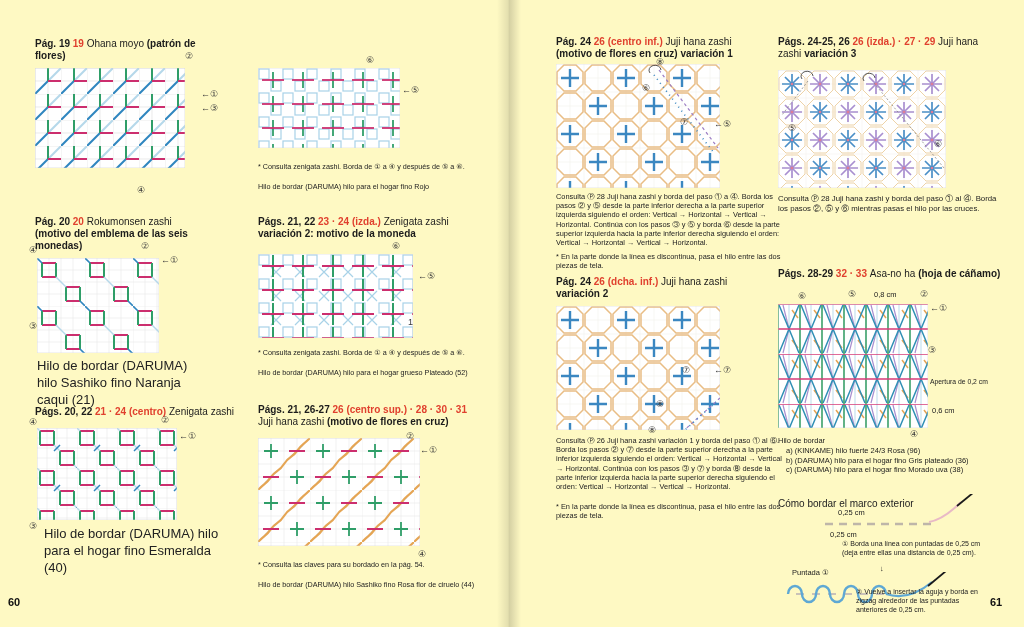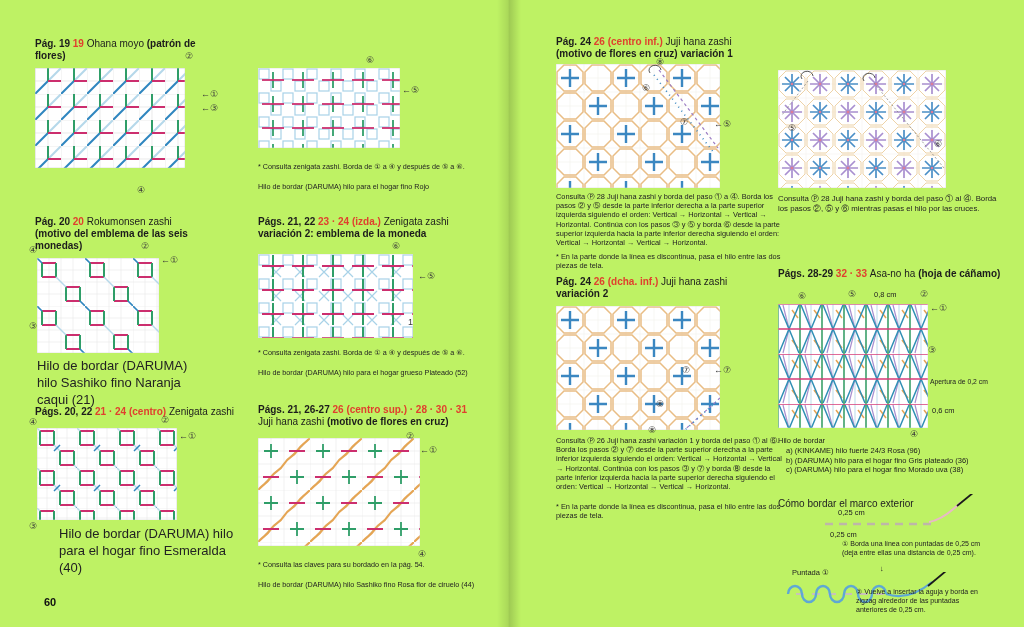--- a/index.html
+++ b/index.html
@@ -1,32 +1,32 @@
 <!DOCTYPE html>
 <html><head>
 <meta charset="utf-8">
 <style>
   html,body{margin:0;padding:0;background:#e9e9e9;}
-  #spread{position:relative;width:1024px;height:627px;background:#bef264;overflow:hidden;
+  #spread{position:relative;width:1024px;height:627px;background:#fef9c3;overflow:hidden;
           font-family:"Liberation Sans",sans-serif;color:#1c1c1c;}
   .gutter{position:absolute;left:497px;top:0;width:24px;height:627px;
           background:linear-gradient(to right,rgba(0,0,0,0) 0%,rgba(0,0,0,.10) 45%,rgba(0,0,0,.16) 52%,rgba(0,0,0,0) 100%);}
   .sec{position:absolute;}
   .hdr{font-size:10px;line-height:1.22;font-weight:bold;}
   .hdr .nm{font-weight:normal;}
   .red{color:#e0402e;}
   .diag{position:absolute;}
   .cap{position:absolute;font-size:13px;line-height:1.3;color:#222;}
   .cap1{position:absolute;font-size:7.2px;line-height:1.3;color:#222;white-space:nowrap;}
   .note{position:absolute;font-size:7.2px;line-height:1.25;color:#222;white-space:nowrap;}
   .body{position:absolute;font-size:7.4px;line-height:1.24;color:#222;}
   .lbl{position:absolute;font-size:7.5px;color:#222;white-space:nowrap;}
   .sm{font-size:7px;line-height:1.25;}
   .co{position:absolute;font-size:9px;line-height:1;color:#3a3a3a;white-space:nowrap;}
-  .pageno{position:absolute;font-size:11px;font-weight:bold;color:#111;margin-left:36px;}
+  .pageno{position:absolute;font-size:11px;font-weight:bold;color:#111;}
   .captionblock div{padding-left:8px;}
   .captionblock div.first{padding-left:0;}
 </style>
 </head>
 <body>
 
 <svg width="0" height="0" style="position:absolute" aria-hidden="true">
 <defs>
 <pattern id="p1" width="26" height="26" patternUnits="userSpaceOnUse">
   <rect width="26" height="26" fill="#fff"></rect>
@@ -145,21 +145,21 @@
 
   <div class="sec" style="left:35px;top:406px;width:215px;height:180px">
     <div class="hdr" style="width:215px">
       <span>Págs. 20, 22</span>
       <span class="red">21 · 24 (centro)</span>
       <span class="nm">Zenigata zashi</span>
     </div>
     <svg class="diag" style="left:2px;top:22px" width="140" height="92">
       <rect width="140" height="92" fill="url(#p3)" stroke="#d6d6d6" stroke-width=".6"></rect>
     </svg>
-    <div class="cap" style="left:24px;top:120px;width:175px">Hilo de bordar (DARUMA) hilo para el hogar fino Esmeralda (40)</div>
+    <div class="cap" style="left:9px;top:120px;width:175px">Hilo de bordar (DARUMA) hilo para el hogar fino Esmeralda (40)</div>
   <span class="co" style="left: -6px; top: 12px;">④</span>
       <span class="co" style="left: 126px; top: 10px;">②</span>
       <span class="co" style="left: 144px; top: 26px;">←①</span>
       <span class="co" style="left: -6px; top: 116px;">③</span>
     </div>
 
   <div class="sec" style="left:258px;top:36px;width:232px;height:160px">
     <svg class="diag" style="left:0;top:32px" width="142" height="80">
       <rect width="142" height="80" fill="url(#p4a)"></rect>
       <rect width="142" height="80" fill="url(#p4b)" stroke="#d6d6d6" stroke-width=".6"></rect>
@@ -168,21 +168,21 @@
     <div class="cap1" style="left:0;top:146px">Hilo de bordar (DARUMA) hilo para el hogar fino Rojo</div>
   <span class="co" style="left: 108px; top: 20px;">⑥</span>
       <span class="co" style="left: 144px; top: 50px;">←⑤</span>
     </div>
 
   <div class="sec" style="left:258px;top:216px;width:232px;height:166px">
     <div class="hdr" style="width:210px">
       <span>Págs. 21, 22</span>
       <span class="red">23 · 24 (izda.)</span>
       <span class="nm">Zenigata zashi</span>
-      <span>variación 2: emblema de la moneda</span>
+      <span>variación 2: motivo de la moneda</span>
     </div>
     <svg class="diag" style="left:0;top:38px" width="155" height="84">
       <rect width="155" height="84" fill="url(#p5a)"></rect>
       <rect width="155" height="84" fill="url(#p5b)" stroke="#d6d6d6" stroke-width=".6"></rect>
     </svg>
     <div class="note" style="left:0;top:132px">* Consulta zenigata zashi. Borda de ① a ④ y después de ⑤ a ⑥.</div>
     <div class="cap1" style="left:0;top:152px">Hilo de bordar (DARUMA) hilo para el hogar grueso Plateado (52)</div>
   <span class="co" style="left: 134px; top: 26px;">⑥</span>
       <span class="co" style="left: 160px; top: 56px;">←⑤</span>
       <span class="co" style="left: 150px; top: 102px;">1</span>
@@ -241,20 +241,26 @@
     </svg>
     <div class="body" style="left:0;top:160px;width:228px">Consulta Ⓟ 26 Juji hana zashi variación 1 y borda del paso ① al ⑥. Borda los pasos ② y ⑦ desde la parte superior derecha a la parte inferior izquierda siguiendo el orden: Vertical → Horizontal → Vertical → Horizontal. Continúa con los pasos ③ y ⑦ y borda ⑧ desde la parte inferior izquierda hacia la parte superior derecha siguiendo el orden: Vertical → Horizontal → Vertical → Horizontal.</div>
     <div class="body" style="left:0;top:226px;width:228px">* En la parte donde la línea es discontinua, pasa el hilo entre las dos piezas de tela.</div>
   <span class="co" style="left: 126px; top: 90px;">⑦</span>
       <span class="co" style="left: 158px; top: 90px;">←⑦</span>
       <span class="co" style="left: 100px; top: 124px;">⑧</span>
       <span class="co" style="left: 92px; top: 150px;">⑧</span>
     </div>
 
   <div class="sec" style="left:778px;top:36px;width:232px;height:220px">
+    <div class="hdr" style="width:220px">
+      <span>Págs. 24-25, 26</span>
+      <span class="red">26 (izda.) · 27 · 29</span>
+      <span class="nm">Juji hana zashi</span>
+      <span>variación 3</span>
+    </div>
     <svg class="diag" style="left:0;top:34px" width="168" height="118">
       <rect width="168" height="118" fill="url(#p9)" stroke="#d6d6d6" stroke-width=".6"></rect>
       <path d="M24 9 a6 5 0 1 1 11 -3" stroke="#444" stroke-width=".9" fill="none"></path>
       <path d="M30 11L4 45" stroke="#888" stroke-width=".8" stroke-dasharray="2 2" fill="none"></path>
       <path d="M86 11 a6 5 0 1 1 11 -3" stroke="#444" stroke-width=".9" fill="none"></path>
       <path d="M96 13L166 98" stroke="#888" stroke-width=".8" stroke-dasharray="2 2" fill="none"></path>
     </svg>
     <div class="body" style="left:0;top:158px;width:225px;font-size:7.8px">Consulta Ⓟ 28 Juji hana zashi y borda del paso ① al ④. Borda los pasos ②, ⑤ y ⑥ mientras pasas el hilo por las cruces.</div>
   <span class="co" style="left: 10px; top: 88px;">⑤</span>
       <span class="co" style="left: 156px; top: 104px;">⑥</span>

